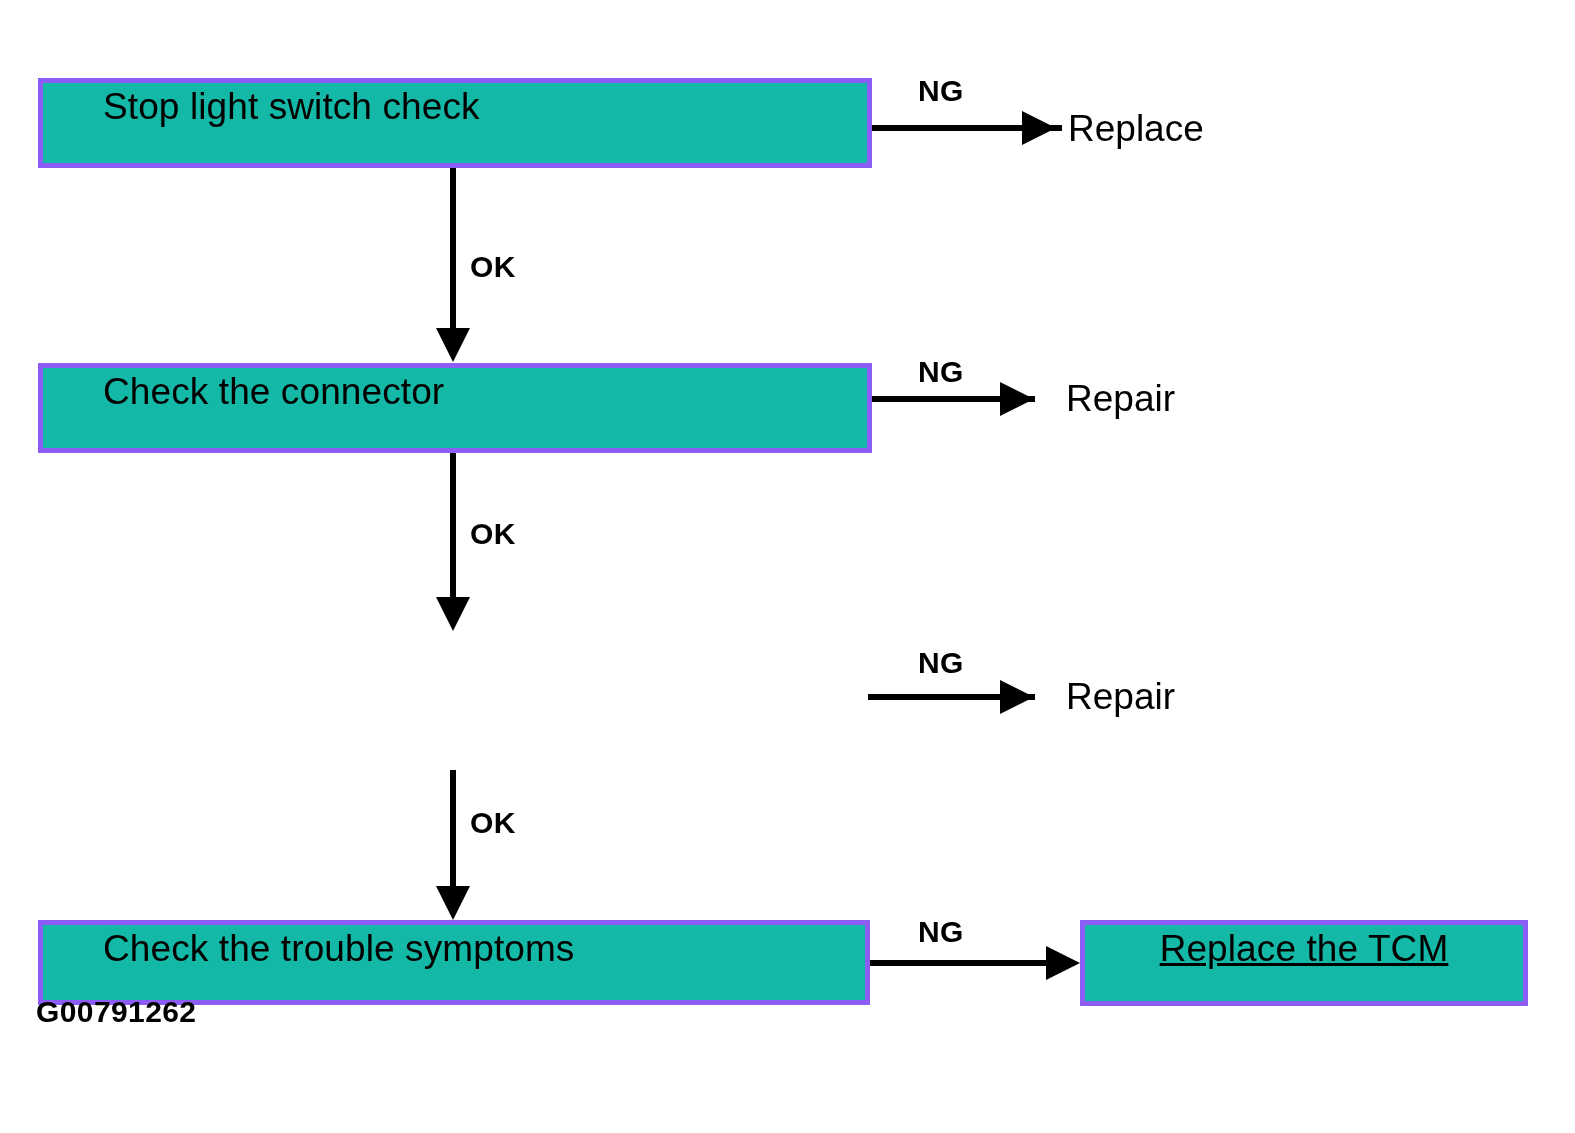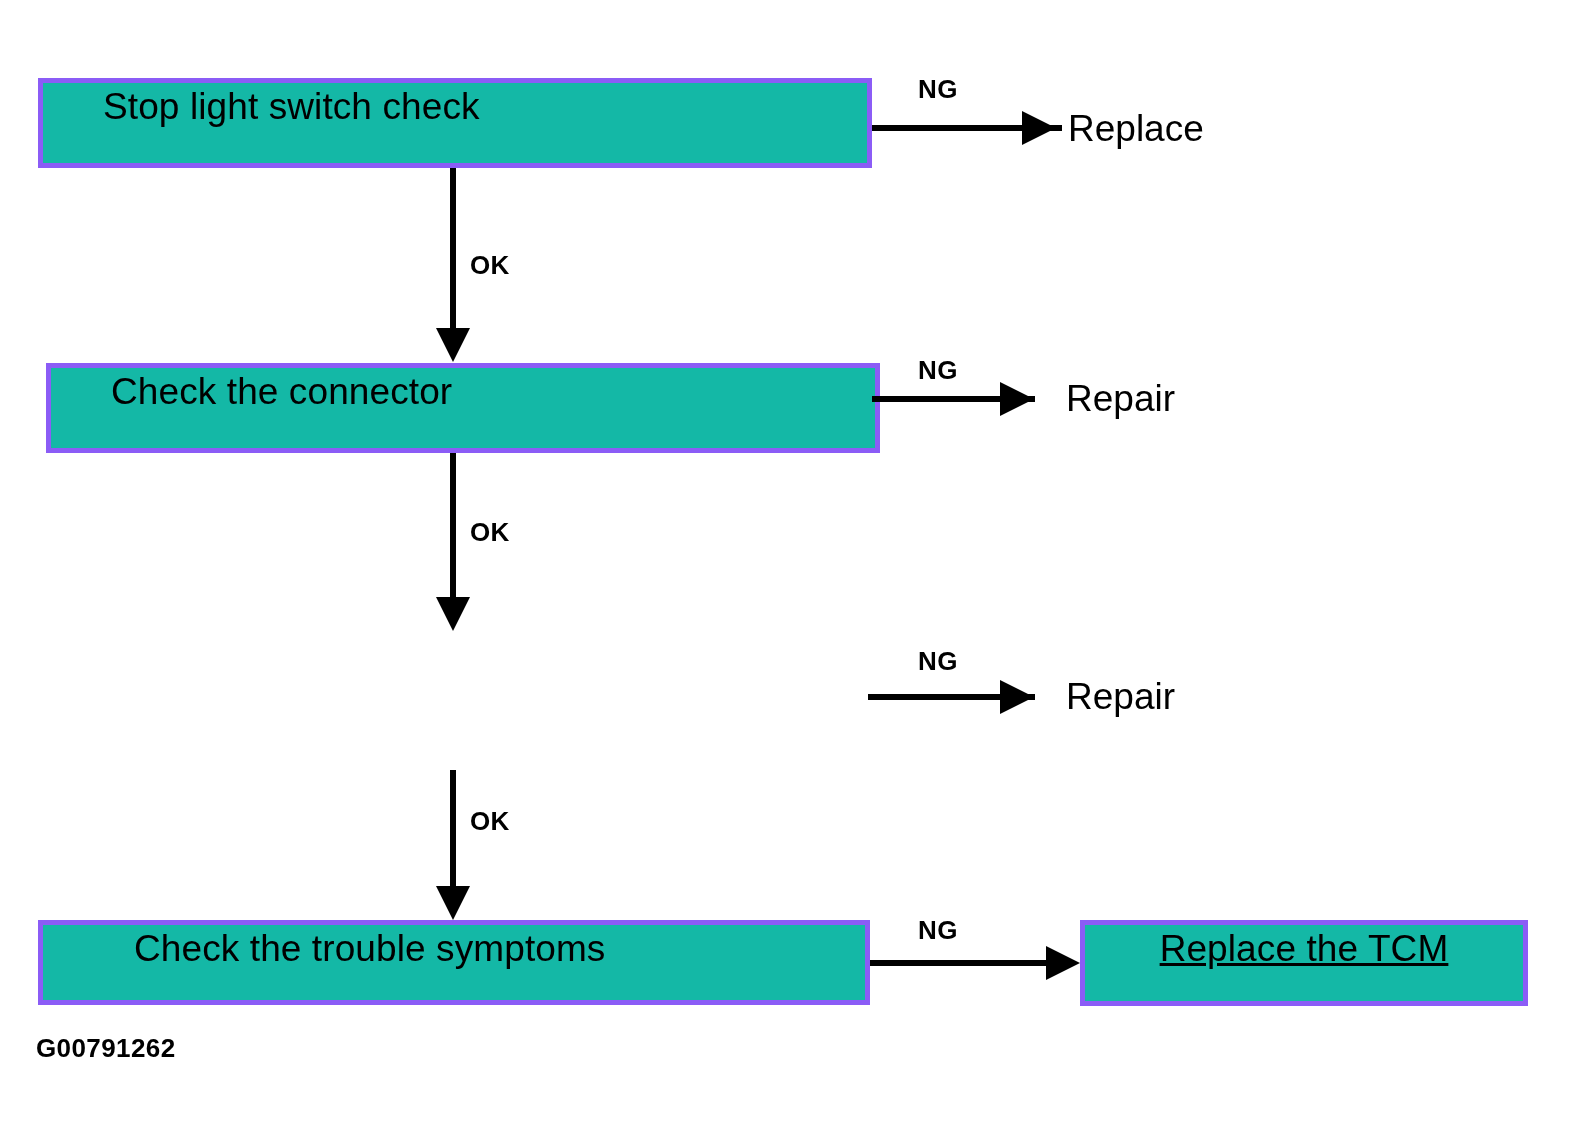--- a/index.html
+++ b/index.html
@@ -42,21 +42,21 @@
 
   
   .label {
     position: absolute;
     font-size: 37px;
     line-height: 1;
     white-space: pre;
     color: #000000;
   }
   .label.small {
-    font-size: 26px;
+    font-size: 30px;
     font-weight: bold;
     letter-spacing: 0.4px;
   }
 
   
   .hline {
     position: absolute;
     height: 6px;
     background: #000000;
   }
@@ -93,21 +93,21 @@
 
   <div class="label small" style="left:918px; top:76px;">NG</div>
   <div class="hline" style="left:872px; top:125px; width:190px;"></div>
   <div class="arrow-right" style="left:1022px; top:111px;"></div>
   <div class="label" style="left:1068px; top:110px;">Replace</div>
 
   <div class="vline" style="left:450px; top:168px; height:162px;"></div>
   <div class="arrow-down" style="left:436px; top:328px;"></div>
   <div class="label small" style="left:470px; top:252px;">OK</div>
 
-  <div class="pbox left-text" style="left:46px; top:363px; width:834px; height:90px;">
+  <div class="pbox left-text" style="left:38px; top:363px; width:834px; height:90px;">
     <div class="line">Check the connector</div>
   </div>
 
   <div class="label small" style="left:918px; top:357px;">NG</div>
   <div class="hline" style="left:872px; top:396px; width:163px;"></div>
   <div class="arrow-right" style="left:1000px; top:382px;"></div>
   <div class="label" style="left:1066px; top:380px;">Repair</div>
 
   <div class="vline" style="left:450px; top:453px; height:146px;"></div>
   <div class="arrow-down" style="left:436px; top:597px;"></div>
@@ -116,27 +116,27 @@
 
   <div class="label small" style="left:918px; top:648px;">NG</div>
   <div class="hline" style="left:868px; top:694px; width:167px;"></div>
   <div class="arrow-right" style="left:1000px; top:680px;"></div>
   <div class="label" style="left:1066px; top:678px;">Repair</div>
 
   <div class="vline" style="left:450px; top:770px; height:118px;"></div>
   <div class="arrow-down" style="left:436px; top:886px;"></div>
   <div class="label small" style="left:470px; top:808px;">OK</div>
 
-  <div class="pbox left-text" style="left:38px; top:920px; width:832px; height:85px;padding-left:31px;">
+  <div class="pbox left-text" style="left:38px; top:920px; width:832px; height:85px;">
     <div class="line">Check the trouble symptoms</div>
   </div>
 
   <div class="label small" style="left:918px; top:917px;">NG</div>
   <div class="hline" style="left:870px; top:960px; width:180px;"></div>
   <div class="arrow-right" style="left:1046px; top:946px;"></div>
 
   <div class="pbox center-text" style="left:1080px; top:920px; width:448px; height:86px;">
     <div class="line">Replace the TCM</div>
   </div>
 
-  <div class="label small" style="left:36px; top:1035px;">G00791262</div>
+  <div class="label small" style="left:36px; top:997px;">G00791262</div>
 
 </div>
 
 </body></html>

